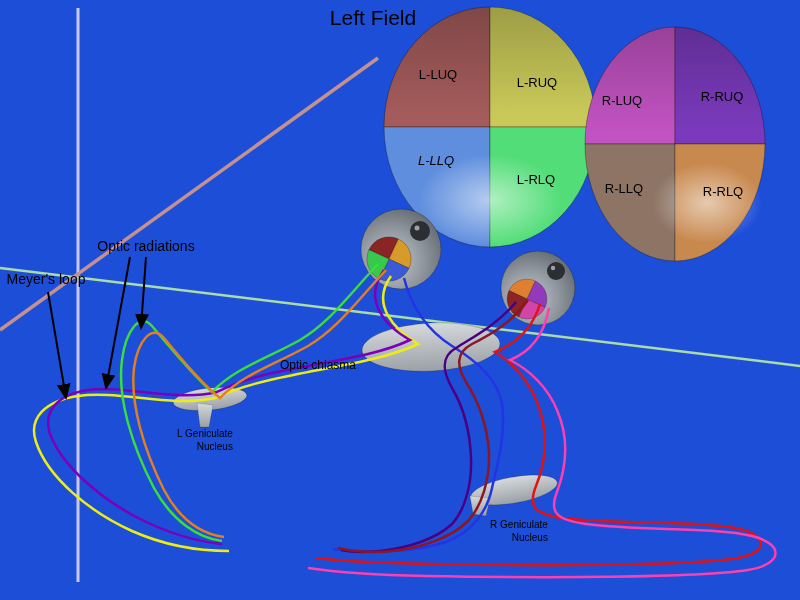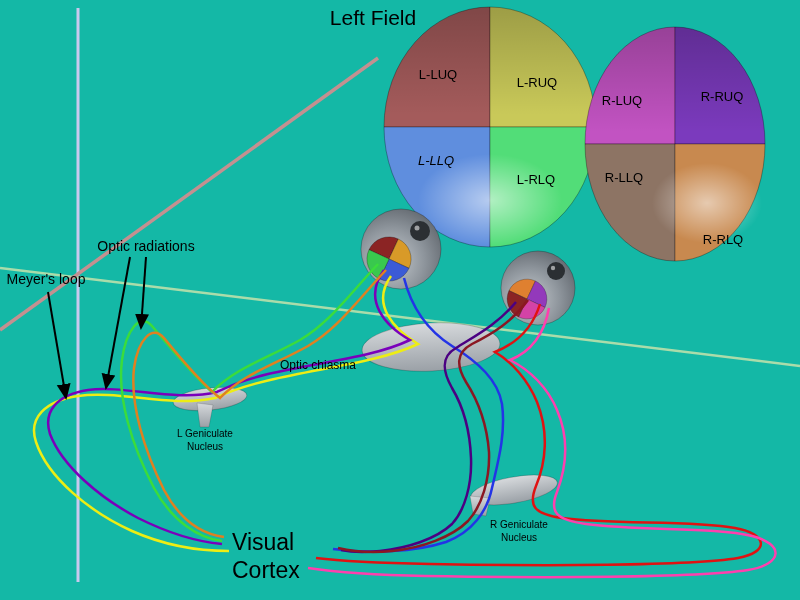--- a/index.html
+++ b/index.html
@@ -1,24 +1,24 @@
 <!DOCTYPE html>
 <html><head>
 <meta charset="utf-8">
 <style>
   html,body{margin:0;padding:0;background:#fff;}
-  #stage{position:relative;width:800px;height:600px;background:#14b8a6;overflow:hidden;
+  #stage{position:relative;width:800px;height:600px;background:#1d4ed8;overflow:hidden;
          font-family:"Liberation Sans", sans-serif;color:#000;}
   #diagram-svg{position:absolute;left:0;top:0;width:800px;height:600px;}
   .lbl{position:absolute;transform:translate(-50%,-50%);white-space:nowrap;color:#000;}
   .field-title{font-size:21px;}
   .quad-lbl{font-size:13px;}
   .small-lbl{font-size:14px;}
   .chiasma-lbl{font-size:12px;}
-  .nucleus-lbl{font-size:10px;text-align:center;white-space:pre-line;line-height:1.25;}
+  .nucleus-lbl{font-size:10px;text-align:right;white-space:pre-line;line-height:1.25;}
   .cortex-lbl{position:absolute;font-size:23px;white-space:pre-line;line-height:1.22;transform:none;}
 </style>
 </head>
 <body>
 
 <div id="stage">
 
   <svg id="diagram-svg" viewBox="0 0 800 600">
     <defs>
       <marker id="arrowhead" markerWidth="9" markerHeight="8" refX="7" refY="3.5" orient="auto">
@@ -120,26 +120,24 @@
   </svg>
 
   <div class="lbl field-title" style="left:373px;top:18px;">Left Field</div>
 
   <div class="lbl quad-lbl" style="left:438px;top:74px;">L-LUQ</div>
   <div class="lbl quad-lbl" style="left:537px;top:74px;margin-top:8px;">L-RUQ</div>
   <div class="lbl quad-lbl" style="left:436px;top:160px;font-style:italic;">L-LLQ</div>
   <div class="lbl quad-lbl" style="left:536px;top:179px;">L-RLQ</div>
   <div class="lbl quad-lbl" style="left:622px;top:100px;">R-LUQ</div>
   <div class="lbl quad-lbl" style="left:722px;top:96px;">R-RUQ</div>
-  <div class="lbl quad-lbl" style="left:624px;top:177px;">R-LLQ</div>
-  <div class="lbl quad-lbl" style="left:723px;top:191px;margin-top:48px;">R-RLQ</div>
+  <div class="lbl quad-lbl" style="left:624px;top:188px;">R-LLQ</div>
+  <div class="lbl quad-lbl" style="left:723px;top:191px;">R-RLQ</div>
 
   <div class="lbl small-lbl" style="left:146px;top:246px;">Optic radiations</div>
   <div class="lbl small-lbl" style="left:46px;top:279px;">Meyer's loop</div>
   <div class="lbl chiasma-lbl" style="left:318px;top:365px;">Optic chiasma</div>
   <div class="lbl nucleus-lbl" style="left:205px;top:440px;">L Geniculate
 Nucleus</div>
   <div class="lbl nucleus-lbl" style="left:519px;top:531px;">R Geniculate
 Nucleus</div>
-  <div class="cortex-lbl" style="left:232px;top:528px;">Visual
-Cortex</div>
 
 </div>
 
 </body></html>

